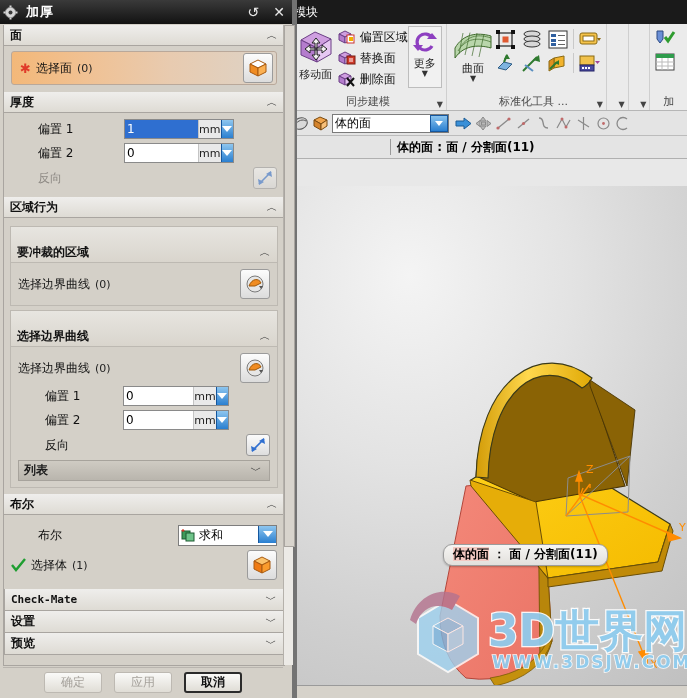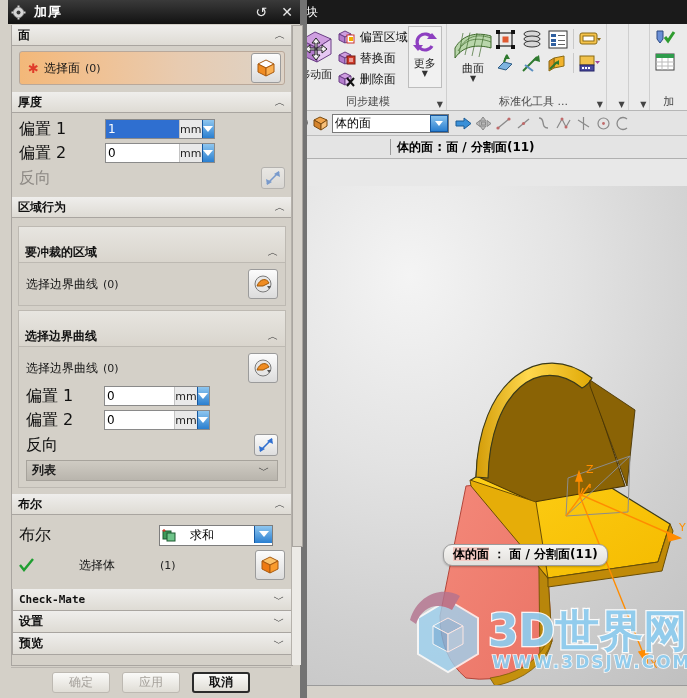--- a/index.html
+++ b/index.html
@@ -43,21 +43,21 @@
   #nx-statusline{position:absolute;left:0;bottom:0;width:397px;height:12px;background:#d6d2ca;border-top:1px solid #9a9a9a;}
 
   .tooltip{position:absolute;background:linear-gradient(#f6f5f3,#e2e0dc);border:1px solid #9c9c9c;border-radius:9px;
     padding:1px 9px 2px 9px;font-size:12px;font-weight:bold;color:#000;white-space:nowrap;box-shadow:0 1px 2px rgba(0,0,0,.25);}
   .tooltip .hl{background:#f3c9c2;}
 
   
   #watermark{position:absolute;left:400px;top:588px;width:287px;height:100px;opacity:.92;}
 
   
-  #dlg{position:absolute;left:8px;top:0;width:292px;height:698px;background:#d4d0c8;border-right:7px solid #737373;}
+  #dlg{position:absolute;left:0;top:0;width:292px;height:698px;background:#d4d0c8;border-right:5px solid #737373;}
   #dlg-title{height:24px;background:linear-gradient(#3a3a3a,#121212);display:flex;align-items:center;color:#fff;}
   #dlg-title .ttl{font-size:13px;font-weight:bold;margin-left:6px;letter-spacing:1px;}
   .titlebtn{width:26px;height:24px;display:flex;align-items:center;justify-content:center;color:#e8e8e8;font-size:14px;cursor:default;}
   #dlg-body{position:absolute;left:3px;top:25px;width:280px;height:640px;background:#d4d0c8;border:1px solid #a9a5a0;border-top:none;overflow:hidden;}
   #dlg-scroll{position:absolute;left:283px;top:25px;width:9px;height:640px;background:#eceae6;border-left:1px solid #b5b1ab;}
   #dlg-scroll .thumb{position:absolute;left:0;top:0;width:9px;height:520px;background:#d8d4cd;border:1px solid #a9a5a0;}
 
   .sect-head{height:20px;background:linear-gradient(#efeeec,#dedbd4);border-bottom:1px solid #a9a5a0;display:flex;align-items:center;justify-content:space-between;padding:0 4px 0 6px;cursor:default;}
   .sect-head .t{font-size:12px;font-weight:bold;color:#111;}
   .chev{font-size:11px;color:#333;width:16px;text-align:center;}
@@ -68,39 +68,39 @@
     display:flex;align-items:center;padding-left:8px;position:relative;}
   .selbar .star{color:#e03b2a;font-size:13px;margin-right:5px;font-weight:bold;}
   .selbar .txt{font-size:12px;color:#111;}
   .selbar .cnt{font-size:11px;color:#222;margin-left:5px;}
 
   .iconbtn{width:28px;height:28px;border:1px solid #9b9b9b;border-radius:3px;background:linear-gradient(#fcfcfc,#dcdcdc);
     display:flex;align-items:center;justify-content:center;position:absolute;right:3px;top:1px;cursor:default;}
   .iconbtn.inline{position:static;margin-left:auto;}
 
   .row{display:flex;align-items:center;height:22px;margin-top:2px;}
-  .row .lab{font-size:16px;color:#111;width:86px;}
+  .row .lab{font-size:12px;color:#111;width:86px;margin-left:27px;}
   .row .lab.dim{color:#8e8a85;}
   .numfield{display:flex;align-items:stretch;height:18px;border:1px solid #8a8a8a;background:#fff;flex:1;max-width:110px;}
   .numfield input{border:none;outline:none;width:100%;font-family:"DejaVu Sans","Liberation Sans",sans-serif;font-size:12px;padding-left:2px;background:transparent;}
   .unit{width:34px;background:#e9e9e9;border-left:1px solid #c4c4c4;font-size:11px;display:flex;align-items:center;justify-content:center;color:#222;}
   .spin{width:18px;background:linear-gradient(#8ec6ef,#2a7fd0);border-left:1px solid #15579f;display:flex;align-items:center;justify-content:center;}
   .spin:after{content:"";border-left:5px solid transparent;border-right:5px solid transparent;border-top:6px solid #fff;}
   .sqbtn{width:22px;height:20px;border:1px solid #9b9b9b;border-radius:3px;background:linear-gradient(#fbfbfb,#dedede);display:flex;align-items:center;justify-content:center;margin-left:auto;}
 
   .subpanel{border:1px solid #bdb9b2;background:#d4d0c8;margin-top:4px;}
   .subhead{height:19px;background:linear-gradient(#e7e5e0,#d9d5cd);border-bottom:1px solid #bdb9b2;display:flex;align-items:center;justify-content:space-between;padding:16px 4px 0 6px;}
   .subhead .t{font-size:12px;font-weight:bold;color:#111;}
   .subbody{padding:4px 7px 6px 7px;}
 
   .listbar{height:19px;background:linear-gradient(#cfcbc3,#b9b5ad);border:1px solid #a7a39c;display:flex;align-items:center;justify-content:space-between;padding:0 5px;margin-top:3px;}
   .listbar .t{font-size:12px;font-weight:bold;color:#1c1c1c;}
 
   .combo{height:19px;border:1px solid #7d7d7d;background:#fff;display:flex;align-items:center;position:relative;flex:1;max-width:112px;}
-  .combo .txt{font-size:12px;color:#000;margin-left:13px;}
+  .combo .txt{font-size:12px;color:#000;margin-left:3px;}
   .combo .abox{position:absolute;right:0;top:0;width:17px;height:17px;background:linear-gradient(#8ec6ef,#2a7fd0);border-left:1px solid #15579f;display:flex;align-items:center;justify-content:center;}
   .combo .abox:after{content:"";border-left:5px solid transparent;border-right:5px solid transparent;border-top:6px solid #fff;}
 
   .collapsed{height:21px;background:linear-gradient(#efeeec,#dedbd4);border:1px solid #a9a5a0;border-top:none;display:flex;align-items:center;justify-content:space-between;padding:0 4px 0 6px;}
   .collapsed .t{font-size:12px;font-weight:bold;color:#111;}
   .collapsed .t.mono{font-family:"DejaVu Sans Mono","Liberation Mono",monospace;font-size:11px;}
 
   #dlg-footer{position:absolute;left:3px;bottom:2px;width:280px;height:28px;border-top:1px solid #b9b5af;display:flex;align-items:center;justify-content:center;gap:12px;background:#d4d0c8;}
   .dbtn{width:56px;height:19px;border:1px solid #9c9890;border-radius:3px;background:linear-gradient(#fafaf8,#e0ddd6);
     font-size:12px;display:flex;align-items:center;justify-content:center;color:#111;cursor:default;}
@@ -652,21 +652,21 @@
             <svg width="15" height="15" viewBox="0 0 15 15">
               <rect x="1" y="3" width="8" height="8" fill="#3f9a5a" stroke="#1d5a31"></rect>
               <rect x="5" y="5" width="8" height="8" fill="#6fc48a" stroke="#1d5a31"></rect>
               <path d="M2 1 v3 M0.5 2.5 h3" stroke="#d03a2a" stroke-width="1.2"></path>
             </svg>
           </span>
           <span class="txt">求和</span>
           <span class="abox"></span>
         </div>
       </div>
-      <div class="row" style="height:32px;position:relative;gap:40px;">
+      <div class="row" style="height:32px;position:relative;">
         <span class="ic" style="margin-right:5px;">
           <svg width="15" height="14" viewBox="0 0 15 14">
               <path d="M1 7 l4 5 l9 -11" fill="none" stroke="#1f9e31" stroke-width="2.4"></path>
             </svg>
         </span>
         <span style="font-size:12px;color:#111;">选择体</span>
         <span style="font-size:11px;color:#222;margin-left:5px;">(1)</span>
         <div class="iconbtn inline">
           <svg width="20" height="20" viewBox="0 0 20 20">
             <polygon points="2,6 10,2 18,6 10,10" fill="#fbc26a" stroke="#a85a10"></polygon>

